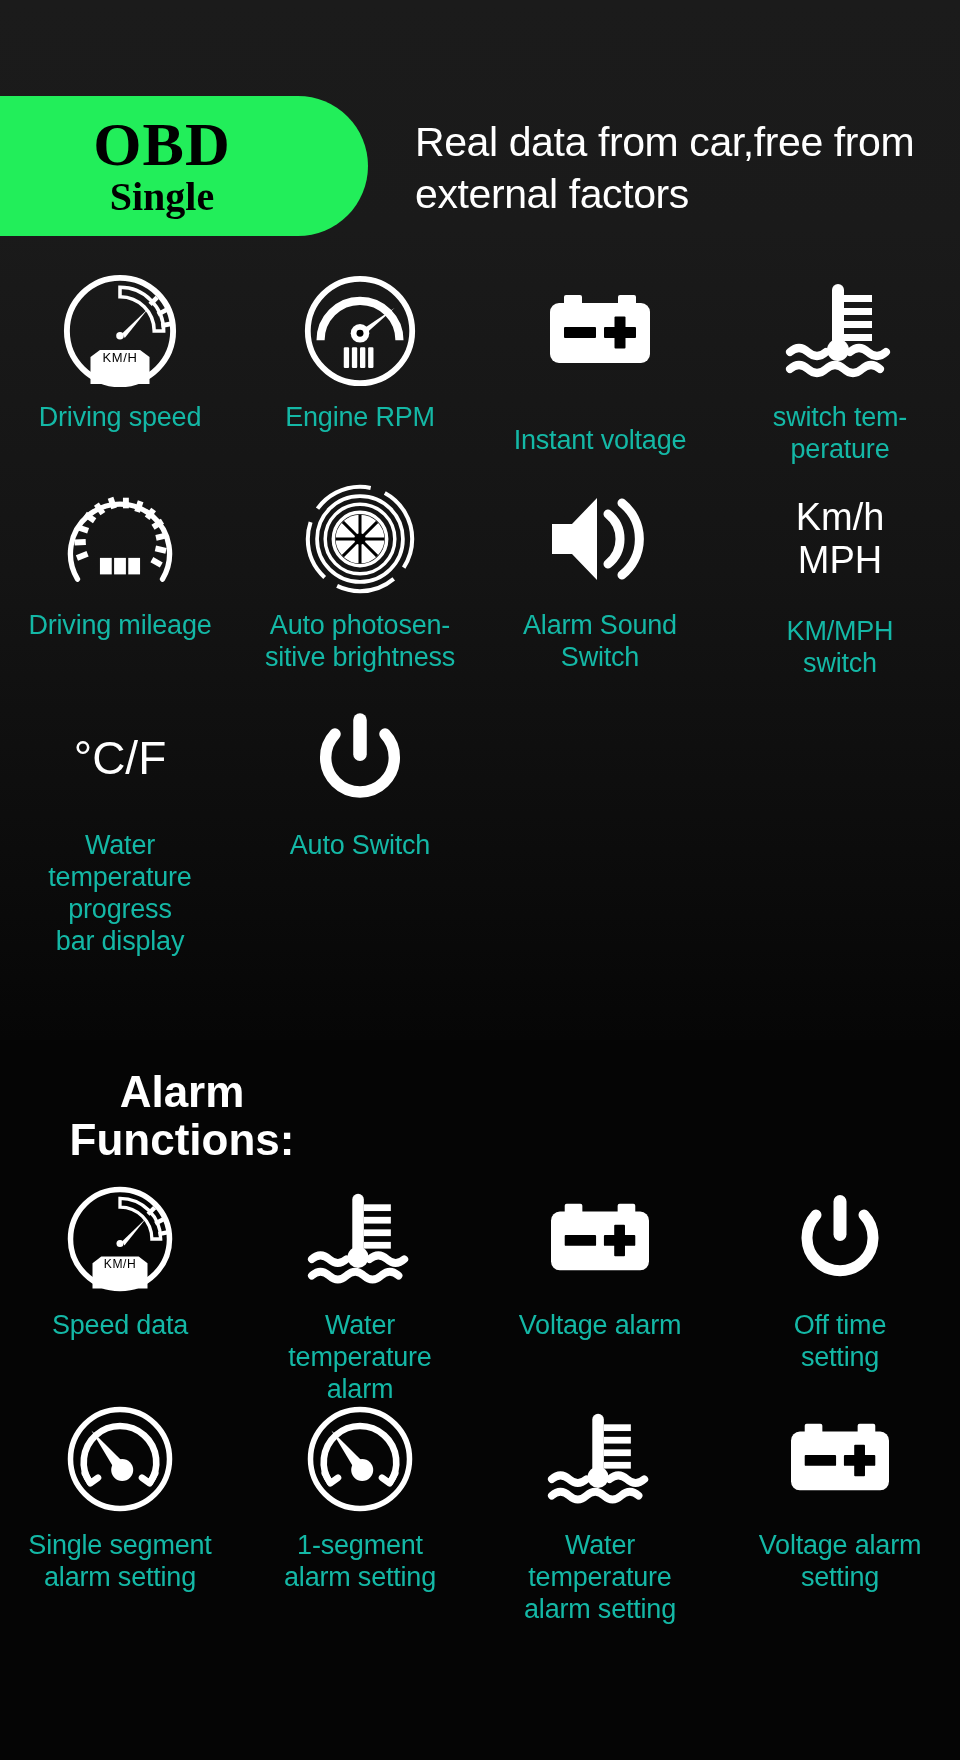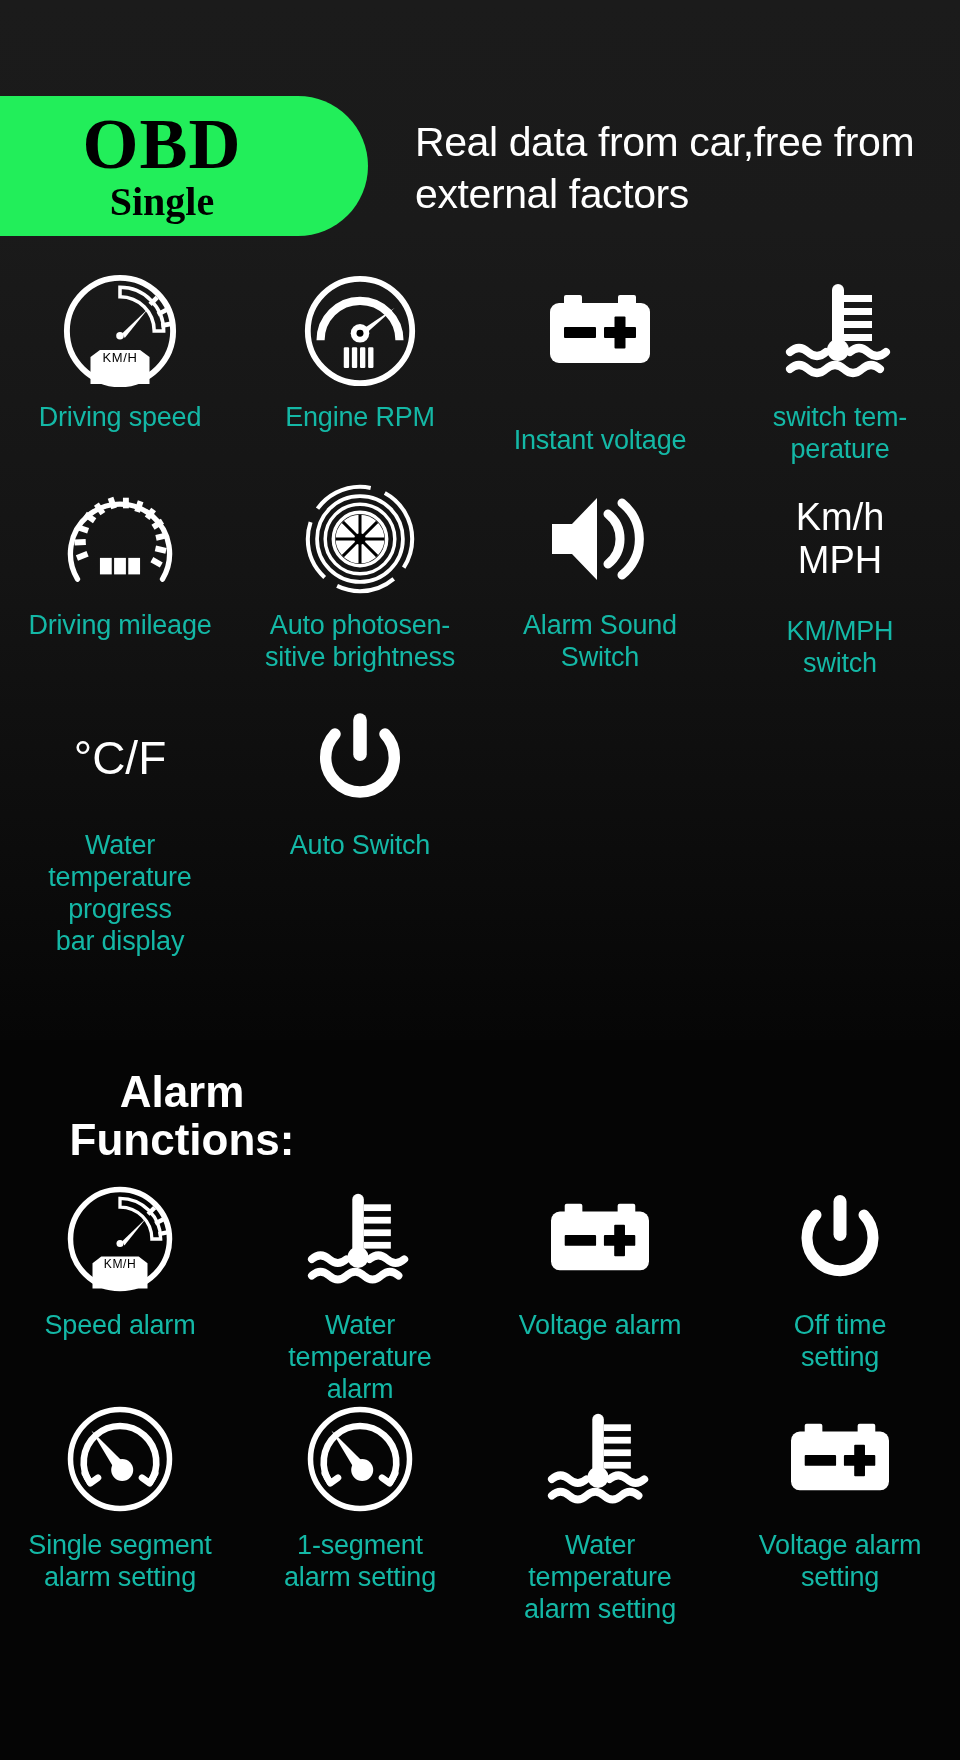--- a/index.html
+++ b/index.html
@@ -31,21 +31,21 @@
     width: 368px; height: 140px;
     background: #22ee5a;
     border-top-right-radius: 70px;
     border-bottom-right-radius: 70px;
     display: flex; flex-direction: column;
     align-items: center; justify-content: center;
     padding-right: 44px;
   }
   .badge-l1 {
     font-family: "Liberation Serif", serif;
-    font-weight: 700; font-size: 72px; line-height: 0.98;
+    font-weight: 700; font-size: 62px; line-height: 0.98;
     color: #000; letter-spacing: 1px;
   }
   .badge-l2 {
     font-family: "Liberation Serif", serif;
     font-weight: 700; font-size: 40px; line-height: 1.05;
     color: #000; margin-top: 2px;
   }
   .tagline {
     position: absolute; left: 415px; top: 20px; width: 530px;
     color: #fff; font-size: 41px; line-height: 1.28;
@@ -313,21 +313,21 @@
             <line x1="75.5" y1="27.5" x2="81.5" y2="21.5"></line>
             <line x1="82" y1="36" x2="89.5" y2="32"></line>
             <line x1="85" y1="45.5" x2="93" y2="44"></line>
           </g>
           <path d="M52 52 L74 31 L54 56 Z" fill="#fff"></path>
           <circle cx="50" cy="54" r="3.2" fill="#fff"></circle>
           <path d="M25 72 L33 66 L67 66 L75 72 L75 95 L25 95 Z" fill="#fff"></path>
           <text x="50" y="76" font-family="Liberation Sans, sans-serif" font-size="11" fill="#000" text-anchor="middle" letter-spacing="0.5">KM/H</text>
         </svg>
       </div>
-      <div class="cap" style="white-space:pre-line;">Speed alarm</div>
+      <div class="cap" style="white-space:pre-line;">Speed data</div>
     </div>
 
     <div class="cell">
       <div class="icon-wrap">
         <svg width="112" height="106" viewBox="0 0 116 110">
           <rect x="50" y="8" width="12" height="62" rx="6" fill="#fff"></rect>
           <circle cx="56" cy="74" r="11" fill="#fff"></circle>
           <g fill="#fff">
             <rect x="62" y="19" width="28" height="7"></rect>
             <rect x="62" y="32" width="28" height="7"></rect>

